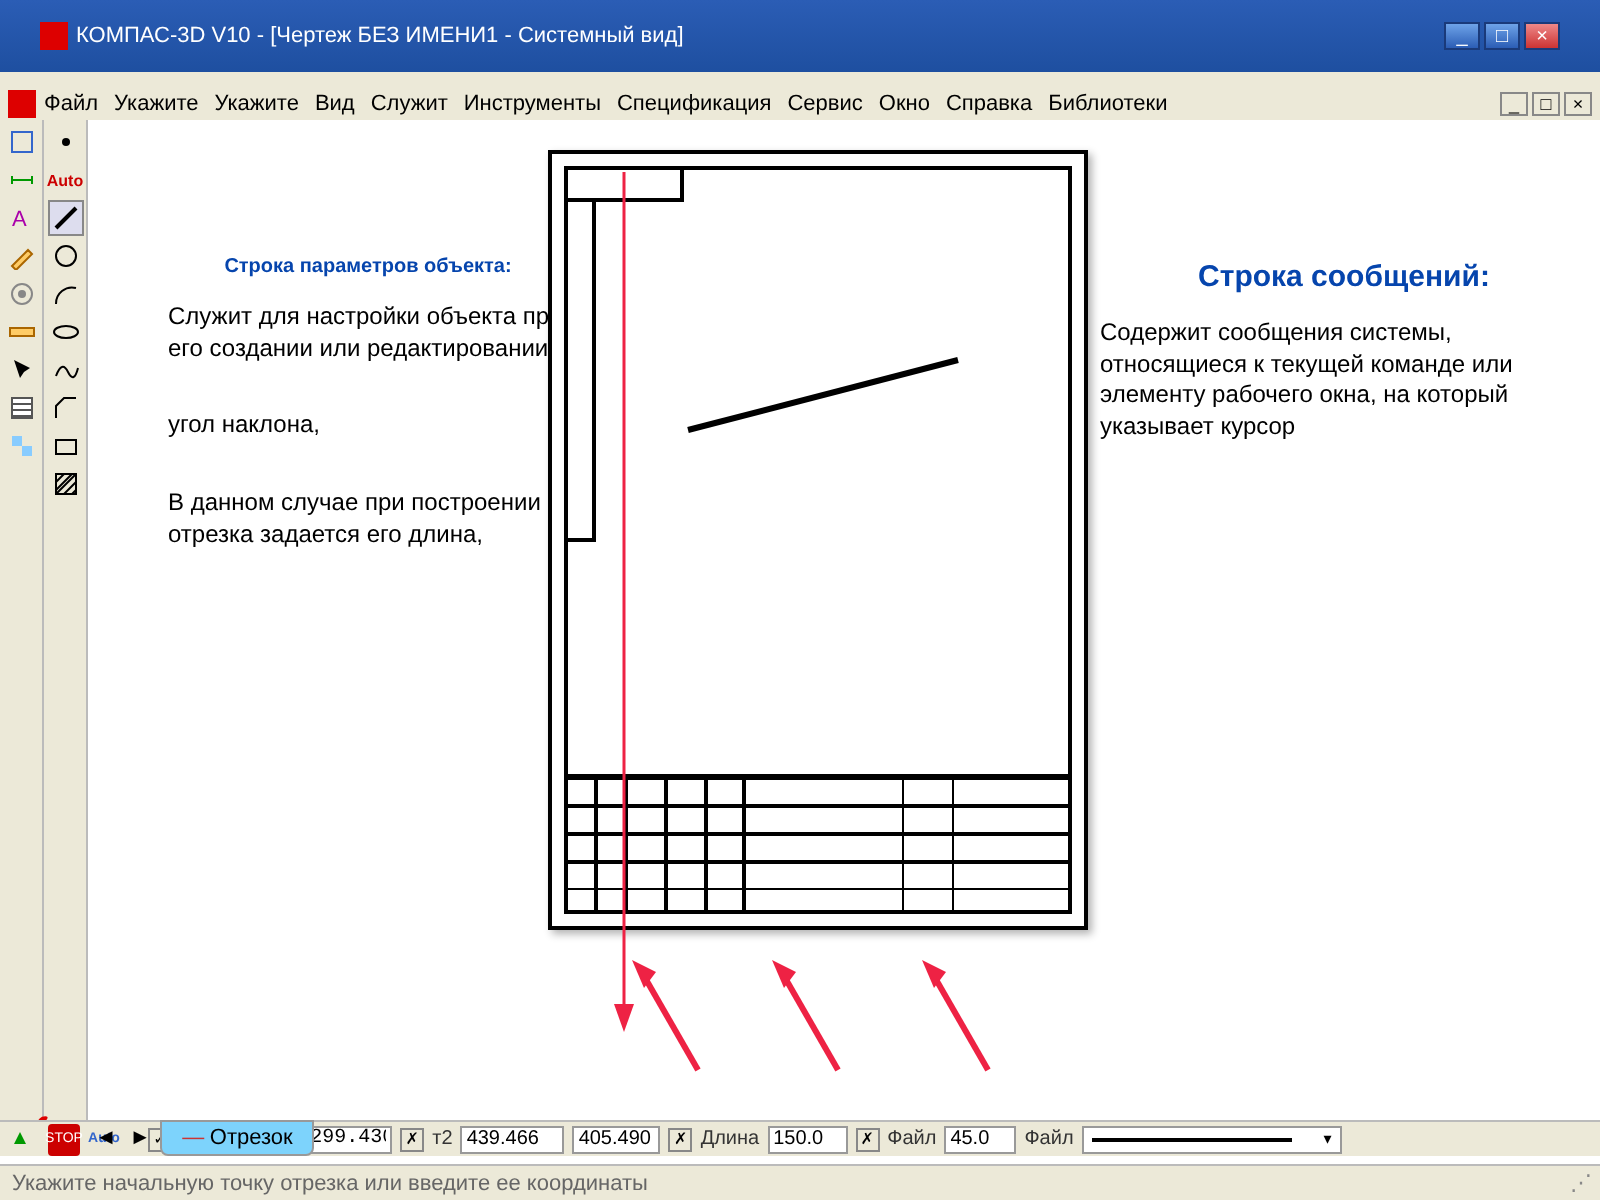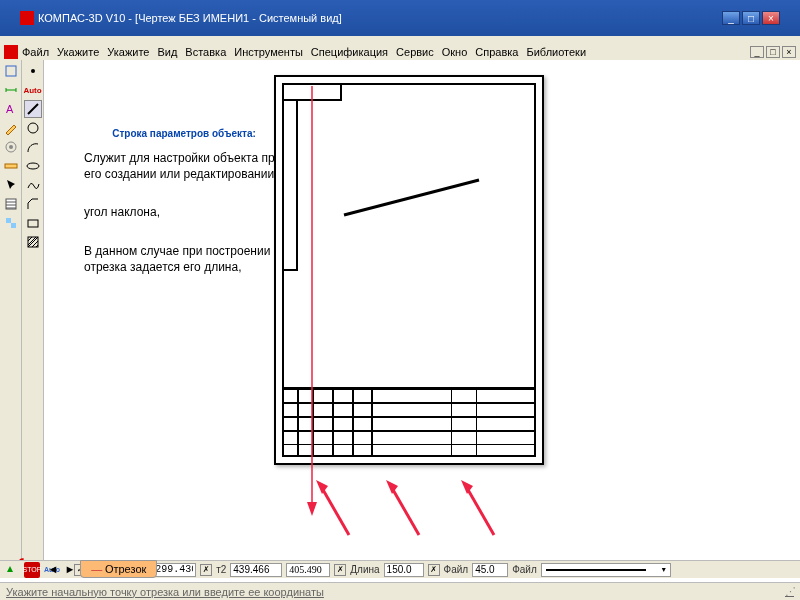--- a/index.html
+++ b/index.html
@@ -50,24 +50,24 @@
   .check { position:absolute; left:6px; bottom:18px; color:#d00; font-size:26px; font-weight:bold; pointer-events:none; }
 
   .prop-bar { position:absolute; left:0; right:0; bottom:22px; height:18px; background:#ece9d8; border-top:1px solid #bbb; display:flex; align-items:center; padding:0 4px; gap:4px; }
   .prop-bar .pbicon { width:16px; height:16px; display:flex; align-items:center; justify-content:center; }
   .prop-bar .stop { width:16px;height:16px;background:#c00;color:#fff;border-radius:2px;font-size:7px;display:flex;align-items:center;justify-content:center; }
   .prop-bar .plabel { font-size:10px; color:#333; }
   .prop-bar input { height:14px; border:1px solid #999; font-size:10px; padding:0 2px; }
   .prop-bar .lockbtn { width:12px; height:12px; border:1px solid #888; font-size:8px; display:flex;align-items:center;justify-content:center; }
 
   .tabstrip { position:absolute; left:22px; bottom:4px; height:18px; }
-  .tabstrip .tab { display:inline-block; padding:2px 10px; background:#fdba74; border:1px solid #999; border-radius:0 0 4px 4px; font-size:10px; }
+  .tabstrip .tab { display:inline-block; padding:2px 10px; background:#7dd3fc; border:1px solid #999; border-radius:0 0 4px 4px; font-size:10px; }
   .tabstrip .tabarrow{ display:inline-block; width:14px; text-align:center; }
 
-  .status { position:absolute; left:0; right:0; bottom:0; height:18px; background:#ece9d8; border-top:1px solid #bbb; display:flex; align-items:center; padding:0 6px; color:#666; font-size:10px;text-decoration:underline; }
+  .status { position:absolute; left:0; right:0; bottom:0; height:18px; background:#ece9d8; border-top:1px solid #bbb; display:flex; align-items:center; padding:0 6px; color:#666; font-size:10px; }
   .status .sdrag { margin-left:auto; color:#888; letter-spacing:-2px; }
 
   .linesample { width:100px; height:2px; background:#000; }
 </style>
 </head>
 <body>
 
 <div class="titlebar">
   <div class="appicon"></div>
   <span>КОМПАС-3D V10 - [Чертеж БЕЗ ИМЕНИ1 - Системный вид]</span>
@@ -76,21 +76,21 @@
   <div class="wbtn">□</div>
   <div class="wbtn close">×</div>
 </div>
 
 <div class="menubar">
   <div class="micon"></div>
   <span>Файл</span>
   <span>Укажите</span>
   <span>Укажите</span>
   <span>Вид</span>
-  <span>Вставка</span>
+  <span>Служит</span>
   <span>Инструменты</span>
   <span>Спецификация</span>
   <span>Сервис</span>
   <span>Окно</span>
   <span>Справка</span>
   <span>Библиотеки</span>
   <div class="mdiwbtns">
     <div>_</div>
     <div>□</div>
     <div>×</div>
@@ -384,20 +384,22 @@
           <div class="tbcell" style="right:0;top:28px;width:60px;height:40px;"></div>
           <div class="tbcell" style="left:15px;top:0;width:1px;height:100%;"></div>
           <div class="tbcell" style="left:30px;top:0;width:1px;height:100%;"></div>
           <div class="tbcell" style="left:50px;top:0;width:1px;height:100%;"></div>
           <div class="tbcell" style="left:70px;top:0;width:1px;height:100%;"></div>
         </div>
       </div>
     </div>
 
     <div class="annot-right">
+      <h3>Строка сообщений:</h3>
+      <p>Содержит сообщения системы, относящиеся к текущей команде или элементу рабочего окна, на который  указывает курсор</p>
     </div>
 
     <svg class="arrow" style="left:258px; top:26px; width:20px; height:430px;">
       <line x1="10" y1="0" x2="10" y2="418" stroke="#e24" stroke-width="1.5"></line>
       <polygon points="10,430 5,416 15,416" fill="#e24"></polygon>
     </svg>
 
     <svg class="arrow" style="left:270px; top:420px; width:40px; height:60px;">
       <line x1="35" y1="55" x2="8" y2="8" stroke="#e24" stroke-width="3"></line>
       <polygon points="2,0 14,6 8,14" fill="#e24"></polygon>
@@ -424,21 +426,21 @@
   <div class="stop">STOP</div>
   <div class="pbicon" style="font-size:7px;color:#36c;font-weight:bold;">Auto</div>
   <div style="width:6px;"></div>
   <div class="lockbtn">✓</div>
   <span class="plabel">т1</span>
   <input style="width: 44px;" value="333.395">
   <input style="width: 44px; font-family: Liberation Mono, monospace;" value="299.430">
   <div class="lockbtn">✗</div>
   <span class="plabel">т2</span>
   <input style="width: 52px;" value="439.466">
-  <input style="width: 44px; font-family: Liberation Serif, serif;" value="405.490">
+  <input style="width: 44px;" value="405.490">
   <div class="lockbtn">✗</div>
   <span class="plabel">Длина</span>
   <input style="width: 40px;" value="150.0">
   <div class="lockbtn">✗</div>
   <span class="plabel">Файл</span>
   <input style="width: 36px;" value="45.0">
   <span class="plabel">Файл</span>
   <div style="border:1px solid #999;background:#fff;width:130px;height:14px;display:flex;align-items:center;padding:0 4px;justify-content:space-between;">
     <div class="linesample"></div>
     <span style="font-size:8px;">▾</span>

